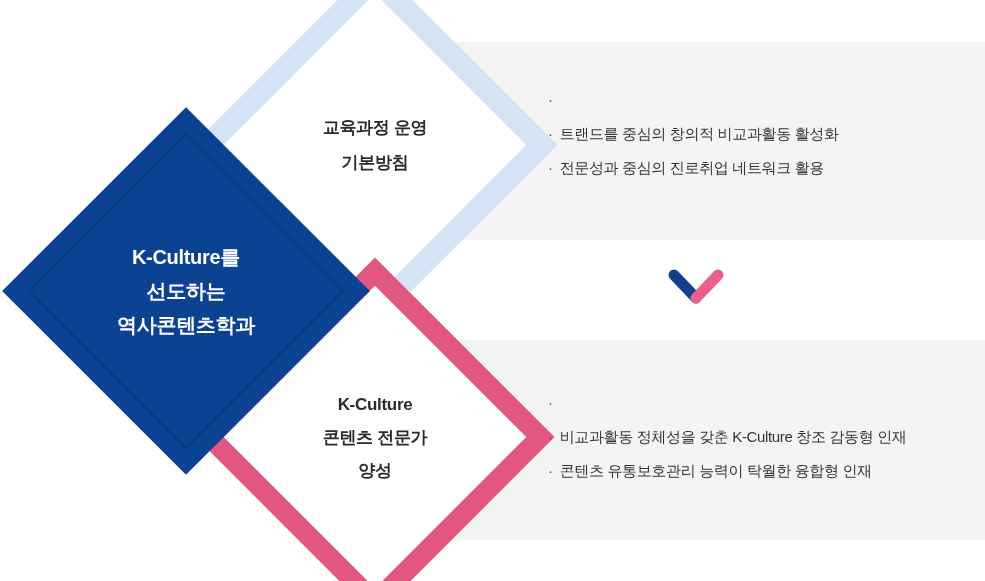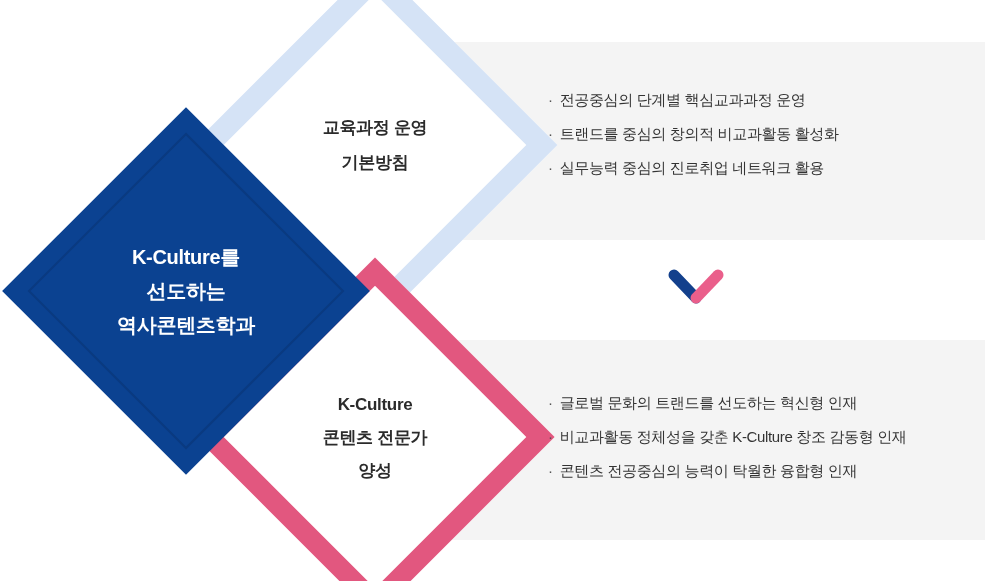--- a/index.html
+++ b/index.html
@@ -176,44 +176,42 @@
     <div class="diamond-label">
       <span class="line">K-Culture를</span>
       <span class="line">선도하는</span>
       <span class="line">역사콘텐츠학과</span>
     </div>
   </div>
 
   <ul class="bullets" id="bullets-policy">
     <li>
       <span class="dot">·</span>
-      <span>전공중심의 단계별 핵심교과과정 운영</span>
     </li>
     <li>
       <span class="dot">·</span>
       <span>트랜드를 중심의 창의적 비교과활동 활성화</span>
     </li>
     <li>
       <span class="dot">·</span>
-      <span>실무능력 중심의 진로취업 네트워크 활용</span>
+      <span>전문성과 중심의 진로취업 네트워크 활용</span>
     </li>
   </ul>
 
   <ul class="bullets" id="bullets-talent">
     <li>
       <span class="dot">·</span>
-      <span>글로벌 문화의 트랜드를 선도하는 혁신형 인재</span>
     </li>
     <li>
       <span class="dot">·</span>
       <span>비교과활동 정체성을 갖춘 K-Culture 창조 감동형 인재</span>
     </li>
     <li>
       <span class="dot">·</span>
-      <span>콘텐츠 전공중심의 능력이 탁월한 융합형 인재</span>
+      <span>콘텐츠 유통보호관리 능력이 탁월한 융합형 인재</span>
     </li>
   </ul>
 
   <svg id="chevron-divider" viewBox="0 0 56 38">
     <path id="chevron-left-stroke" d="M 6 7 L 28 30" fill="none" stroke="#13408c" stroke-width="11" stroke-linecap="round"></path>
     <path id="chevron-right-stroke" d="M 28 30 L 50 7" fill="none" stroke="#ea5f8b" stroke-width="11" stroke-linecap="round"></path>
   </svg>
 
 </div>
 

